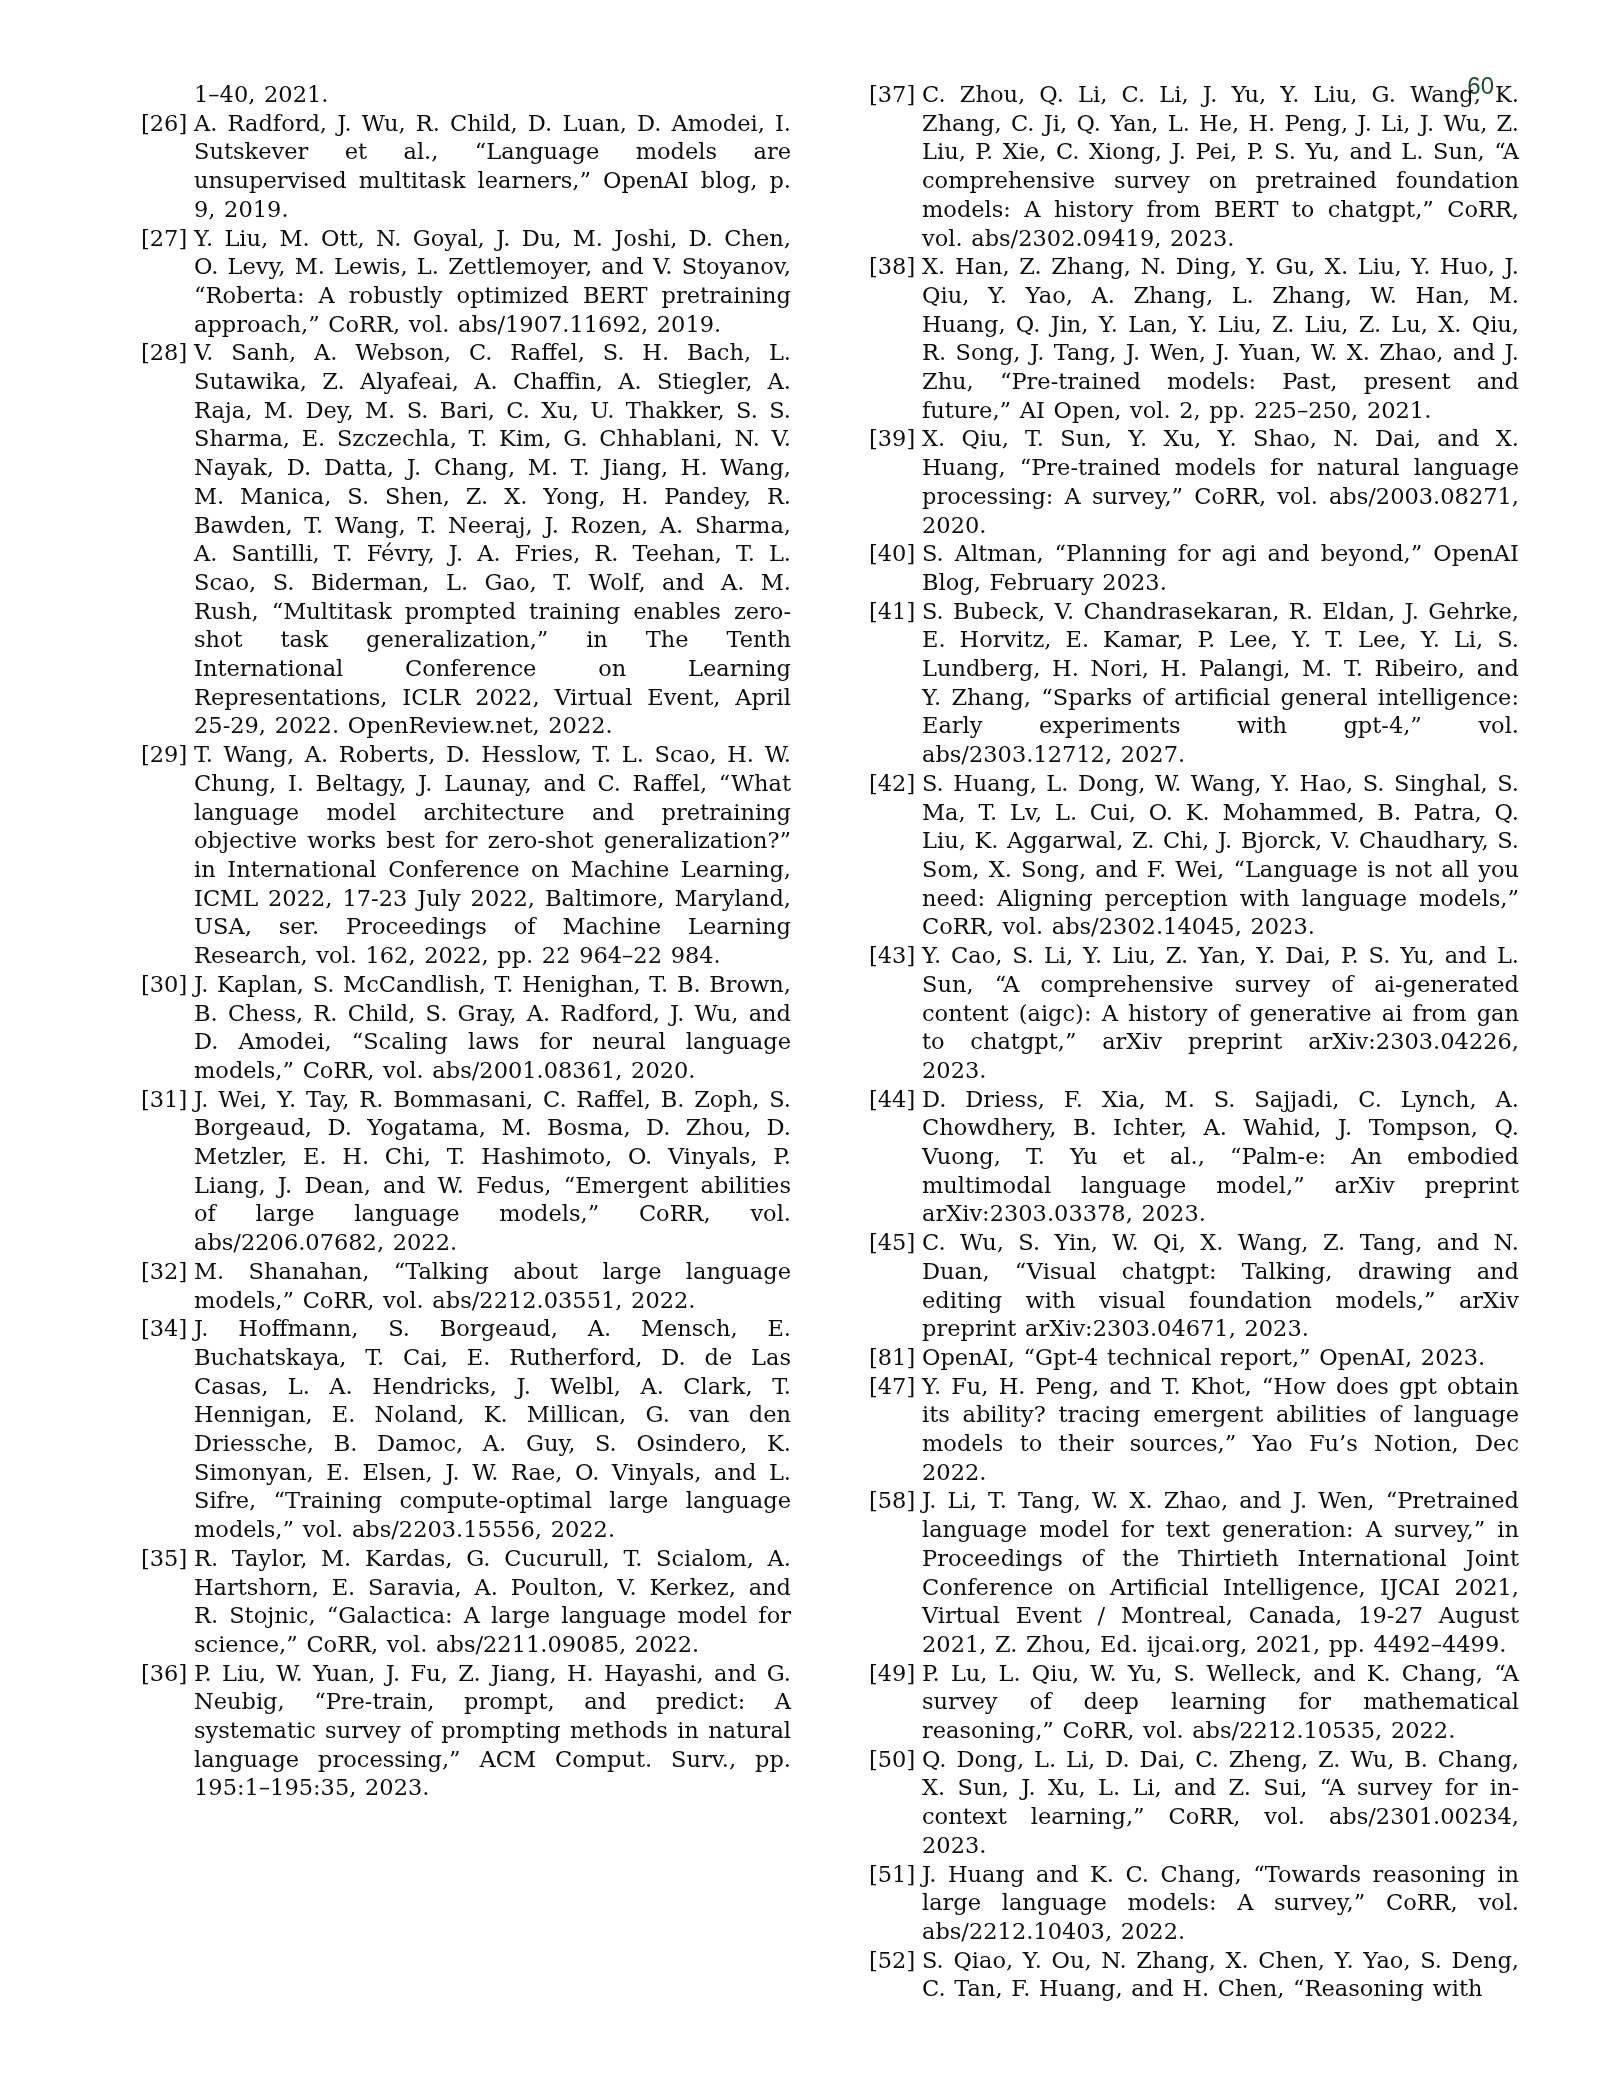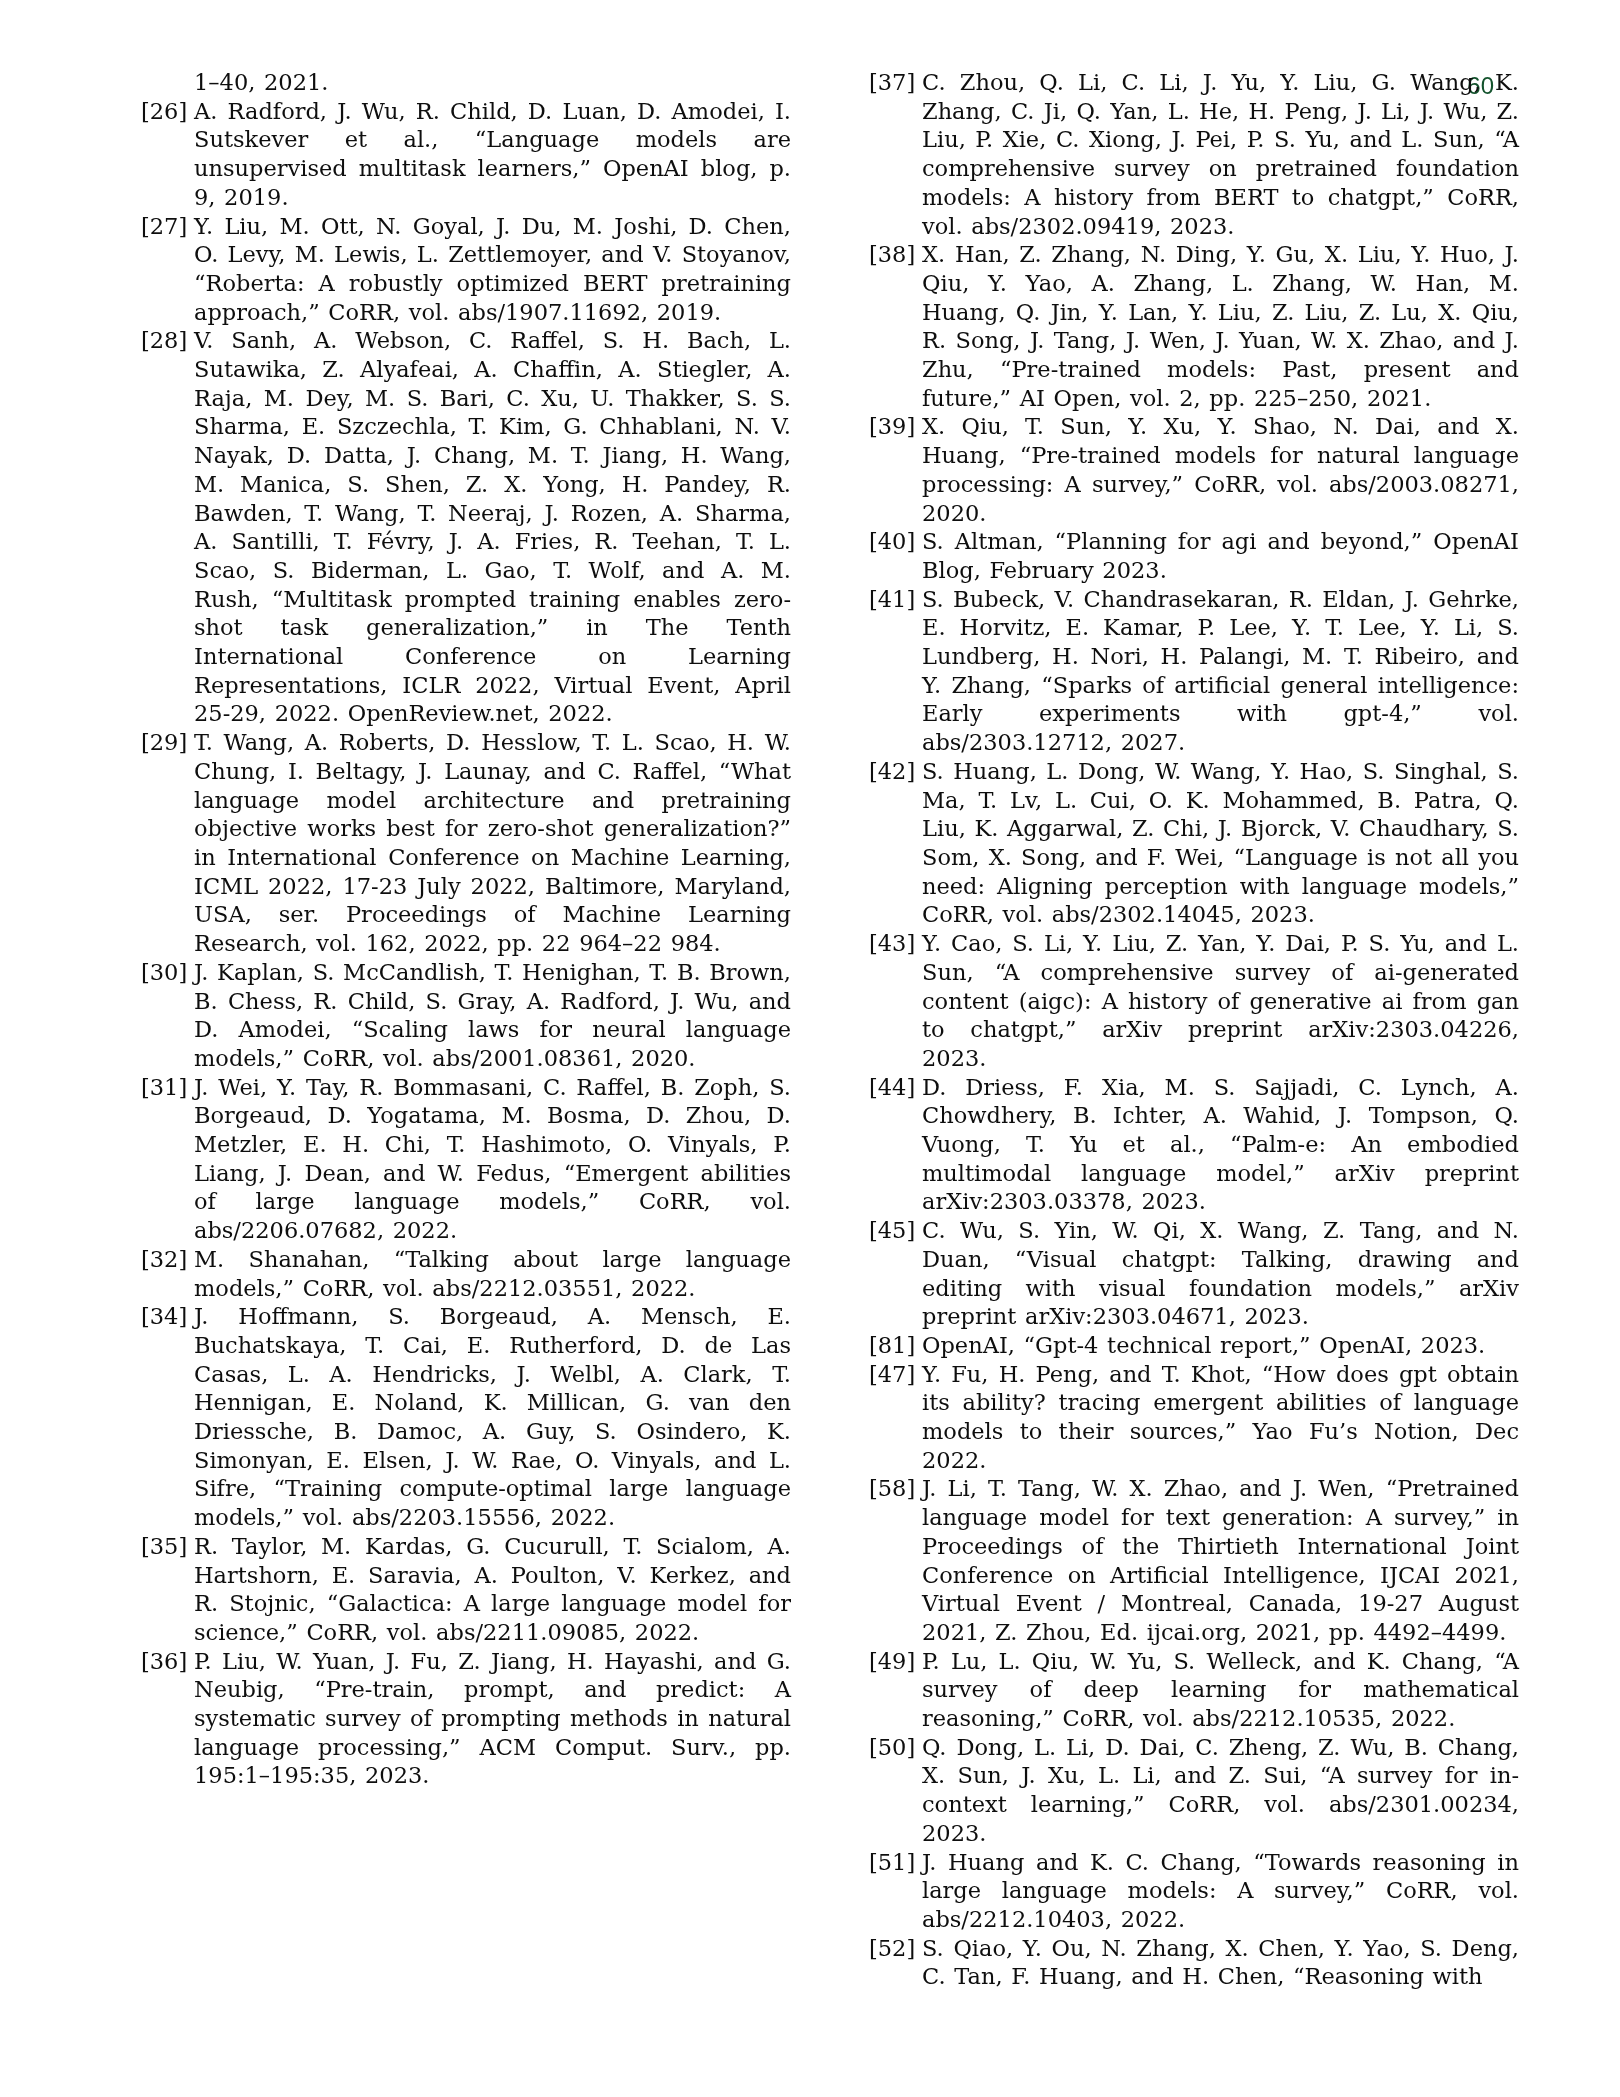--- a/index.html
+++ b/index.html
@@ -15,21 +15,21 @@
   .page-number {
     position: absolute;
     top: 72px;
     right: 126px;
     font-family: "Liberation Sans", sans-serif;
     font-size: 24px;
     color: #14532d;
   }
   .col {
     position: absolute;
-    top: 68px;
+    top: 80px;
     width: 650px;
   }
   .col-left  { left: 141px; }
   .col-right { left: 829px; margin-left: 40px; }
   .ref-entry {
     display: flex;
     align-items: flex-start;
   }
   .ref-label {
     flex: 0 0 53px;

